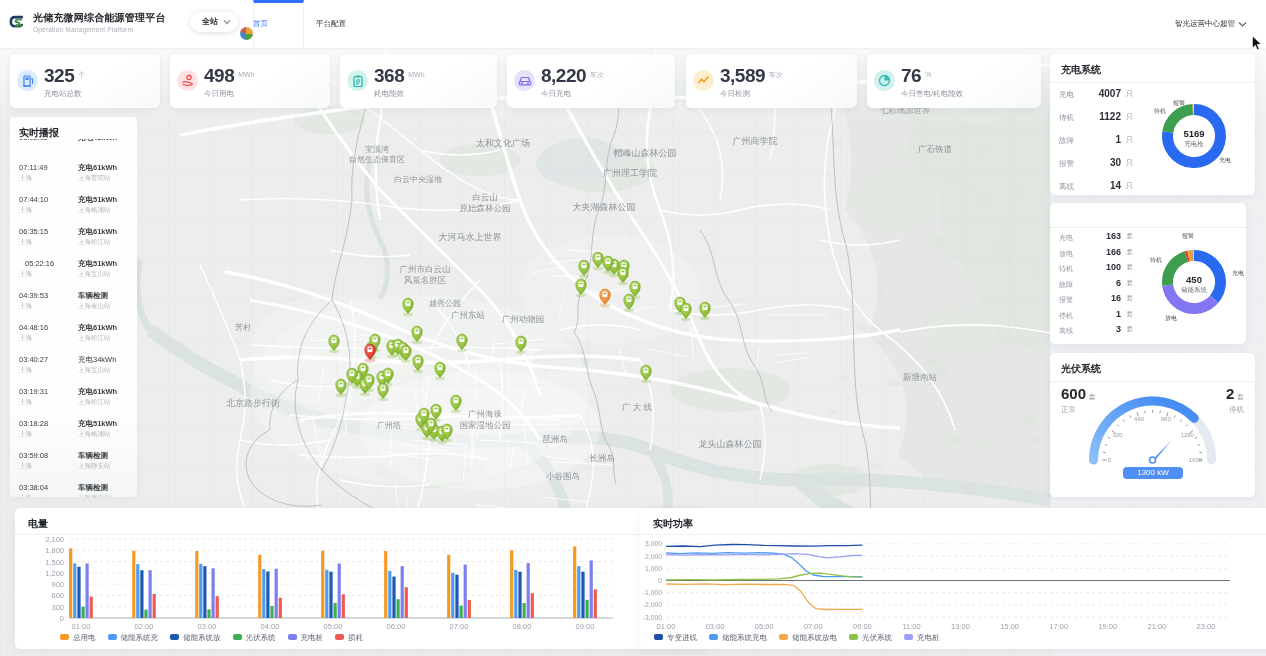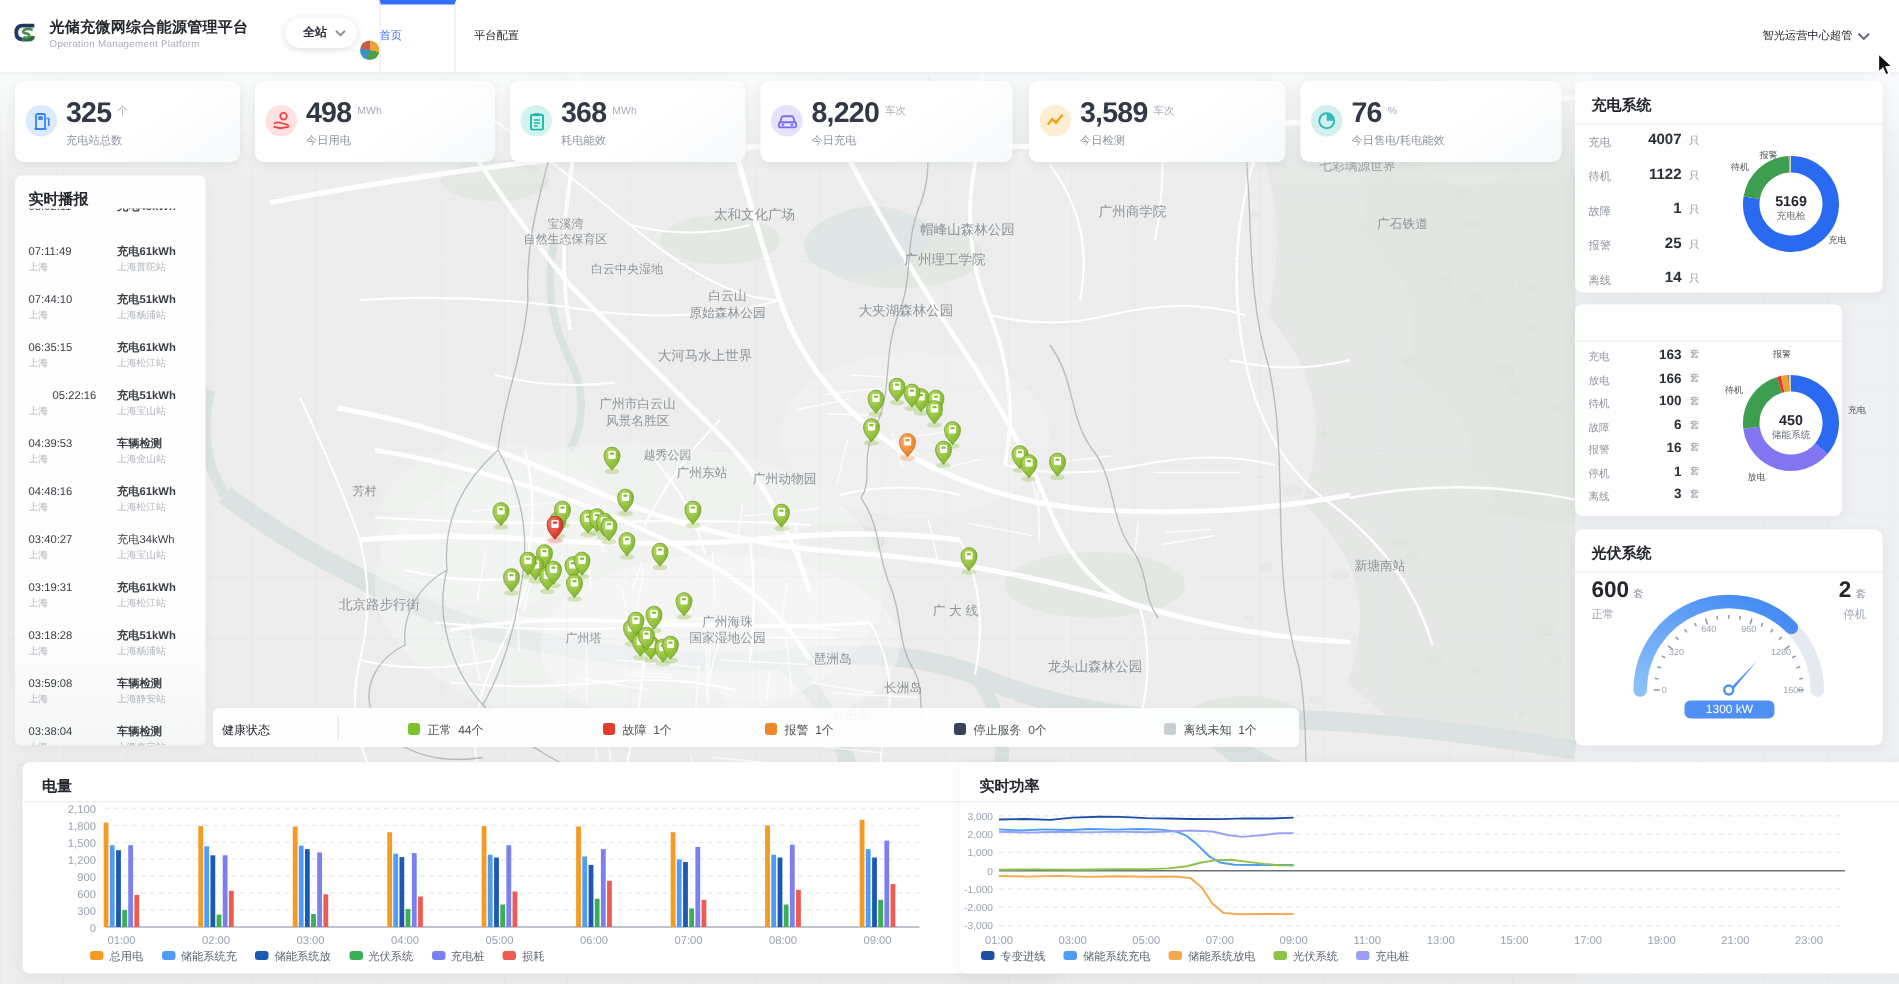--- a/index.html
+++ b/index.html
@@ -430,21 +430,21 @@
         <div class="abs" style="left:68px;top:24px;font-size:7.5px;font-weight:700;color:#3c4046;white-space:nowrap">充电61kWh</div>
         <div class="abs" style="left:68px;top:35px;font-size:6.5px;color:#b0b4bb;white-space:nowrap">上海普陀站</div>
         <div class="abs" style="left:9px;top:56px;font-size:7.5px;color:#3c4046;white-space:nowrap">07:44:10</div>
         <div class="abs" style="left:9px;top:67px;font-size:6.5px;color:#b0b4bb;white-space:nowrap">上海</div>
         <div class="abs" style="left:68px;top:56px;font-size:7.5px;font-weight:700;color:#3c4046;white-space:nowrap">充电51kWh</div>
         <div class="abs" style="left:68px;top:67px;font-size:6.5px;color:#b0b4bb;white-space:nowrap">上海杨浦站</div>
         <div class="abs" style="left:9px;top:88px;font-size:7.5px;color:#3c4046;white-space:nowrap">06:35:15</div>
         <div class="abs" style="left:9px;top:99px;font-size:6.5px;color:#b0b4bb;white-space:nowrap">上海</div>
         <div class="abs" style="left:68px;top:88px;font-size:7.5px;font-weight:700;color:#3c4046;white-space:nowrap">充电61kWh</div>
         <div class="abs" style="left:68px;top:99px;font-size:6.5px;color:#b0b4bb;white-space:nowrap">上海松江站</div>
-        <div class="abs" style="left:25px;top:120px;font-size:7.5px;color:#3c4046;white-space:nowrap">05:22:16</div>
+        <div class="abs" style="left:15px;top:120px;font-size:7.5px;color:#3c4046;white-space:nowrap">05:22:16</div>
         <div class="abs" style="left:9px;top:131px;font-size:6.5px;color:#b0b4bb;white-space:nowrap">上海</div>
         <div class="abs" style="left:68px;top:120px;font-size:7.5px;font-weight:700;color:#3c4046;white-space:nowrap">充电51kWh</div>
         <div class="abs" style="left:68px;top:131px;font-size:6.5px;color:#b0b4bb;white-space:nowrap">上海宝山站</div>
         <div class="abs" style="left:9px;top:152px;font-size:7.5px;color:#3c4046;white-space:nowrap">04:39:53</div>
         <div class="abs" style="left:9px;top:163px;font-size:6.5px;color:#b0b4bb;white-space:nowrap">上海</div>
         <div class="abs" style="left:68px;top:152px;font-size:7.5px;font-weight:700;color:#3c4046;white-space:nowrap">车辆检测</div>
         <div class="abs" style="left:68px;top:163px;font-size:6.5px;color:#b0b4bb;white-space:nowrap">上海金山站</div>
         <div class="abs" style="left:9px;top:184px;font-size:7.5px;color:#3c4046;white-space:nowrap">04:48:16</div>
         <div class="abs" style="left:9px;top:195px;font-size:6.5px;color:#b0b4bb;white-space:nowrap">上海</div>
         <div class="abs" style="left:68px;top:184px;font-size:7.5px;font-weight:700;color:#3c4046;white-space:nowrap">充电61kWh</div>
@@ -464,51 +464,42 @@
         <div class="abs" style="left:9px;top:312px;font-size:7.5px;color:#3c4046;white-space:nowrap">03:59:08</div>
         <div class="abs" style="left:9px;top:323px;font-size:6.5px;color:#b0b4bb;white-space:nowrap">上海</div>
         <div class="abs" style="left:68px;top:312px;font-size:7.5px;font-weight:700;color:#3c4046;white-space:nowrap">车辆检测</div>
         <div class="abs" style="left:68px;top:323px;font-size:6.5px;color:#b0b4bb;white-space:nowrap">上海静安站</div>
         <div class="abs" style="left:9px;top:344px;font-size:7.5px;color:#3c4046;white-space:nowrap">03:38:04</div>
         <div class="abs" style="left:9px;top:355px;font-size:6.5px;color:#b0b4bb;white-space:nowrap">上海</div>
         <div class="abs" style="left:68px;top:344px;font-size:7.5px;font-weight:700;color:#3c4046;white-space:nowrap">车辆检测</div>
         <div class="abs" style="left:68px;top:355px;font-size:6.5px;color:#b0b4bb;white-space:nowrap">上海嘉定站</div>
       </div>
     </div>
-    <div id="legendbar">
-<div class="lgi" style="left:6px;color:#23262b;font-size:8px">健康状态</div>
-<div class="abs" style="left:83px;top:5px;width:1px;height:16px;background:#e8e8e8"></div>
-<div class="lgi" style="left:130px"><span class="sq" style="background:#7cc32a"></span>正常&nbsp; 44个</div>
-<div class="lgi" style="left:260px"><span class="sq" style="background:#e63a2e"></span>故障&nbsp; 1个</div>
-<div class="lgi" style="left:368px"><span class="sq" style="background:#f0862a"></span>报警&nbsp; 1个</div>
-<div class="lgi" style="left:494px"><span class="sq" style="background:#39425a"></span>停止服务&nbsp; 0个</div>
-<div class="lgi" style="left:634px"><span class="sq" style="background:#c9cdd4"></span>离线未知&nbsp; 1个</div>
-</div>
     <div class="panel" style="left:1050px;top:6px;width:205px;height:141px">
       <div class="ptitle">充电系统</div>
       <div class="pdiv"></div>
       <div class="srow" style="top:36px">充电<b>4007</b><i>只</i></div>
       <div class="srow" style="top:59px">待机<b>1122</b><i>只</i></div>
       <div class="srow" style="top:82px">故障<b>1</b><i>只</i></div>
-      <div class="srow" style="top:105px">报警<b>25</b><i>只</i></div>
+      <div class="srow" style="top:105px">报警<b>30</b><i>只</i></div>
       <div class="srow" style="top:128px">离线<b>14</b><i>只</i></div>
       <svg class="abs" style="left:92px;top:36px" width="105" height="100" viewBox="0 0 105 100">
         <path d="M 52.00 19.50 A 26.5 26.5 0 1 1 25.83 41.82" fill="none" stroke="#2a6af0" stroke-width="11"></path>
         <path d="M 25.83 41.82 A 26.5 26.5 0 0 1 50.71 19.53" fill="none" stroke="#3d9e50" stroke-width="11"></path>
         <path d="M 50.71 19.53 A 26.5 26.5 0 0 1 50.74 19.53" fill="none" stroke="#e63a2e" stroke-width="11"></path>
         <path d="M 50.74 19.53 A 26.5 26.5 0 0 1 51.55 19.50" fill="none" stroke="#f0a12a" stroke-width="11"></path>
         <path d="M 51.55 19.50 A 26.5 26.5 0 0 1 52.00 19.50" fill="none" stroke="#c9cdd4" stroke-width="11"></path>
         <text x="52" y="47" font-size="9.5" font-weight="bold" fill="#23262b" text-anchor="middle">5169</text>
         <text x="52" y="56" font-size="6.5" fill="#6b7077" text-anchor="middle">充电枪</text>
         <text x="31" y="15" font-size="6" fill="#4e5155">报警</text>
         <text x="12" y="23" font-size="6" fill="#4e5155">待机</text>
         <text x="77" y="72" font-size="6" fill="#4e5155">充电</text>
       </svg>
     </div>
-    <div class="panel" style="left:1050px;top:155px;width:178px;height:141px">
+    <div class="panel" style="left:1050px;top:155px;width:196px;height:141px">
       <div class="pdiv" style="top:24px"></div>
       <div class="srow" style="top:30px;font-size:7px">充电<b style="font-size:9px;top:-2px">163</b><i style="font-size:6.5px">套</i></div>
       <div class="srow" style="top:45.5px;font-size:7px">放电<b style="font-size:9px;top:-2px">166</b><i style="font-size:6.5px">套</i></div>
       <div class="srow" style="top:61.0px;font-size:7px">待机<b style="font-size:9px;top:-2px">100</b><i style="font-size:6.5px">套</i></div>
       <div class="srow" style="top:76.5px;font-size:7px">故障<b style="font-size:9px;top:-2px">6</b><i style="font-size:6.5px">套</i></div>
       <div class="srow" style="top:92.0px;font-size:7px">报警<b style="font-size:9px;top:-2px">16</b><i style="font-size:6.5px">套</i></div>
       <div class="srow" style="top:107.5px;font-size:7px">停机<b style="font-size:9px;top:-2px">1</b><i style="font-size:6.5px">套</i></div>
       <div class="srow" style="top:123.0px;font-size:7px">离线<b style="font-size:9px;top:-2px">3</b><i style="font-size:6.5px">套</i></div>
       <svg class="abs" style="left:92px;top:28px" width="105" height="110" viewBox="0 0 105 110">
         <path d="M 52.00 24.50 A 26.5 26.5 0 0 1 72.18 68.18" fill="none" stroke="#2a6af0" stroke-width="11"></path>

